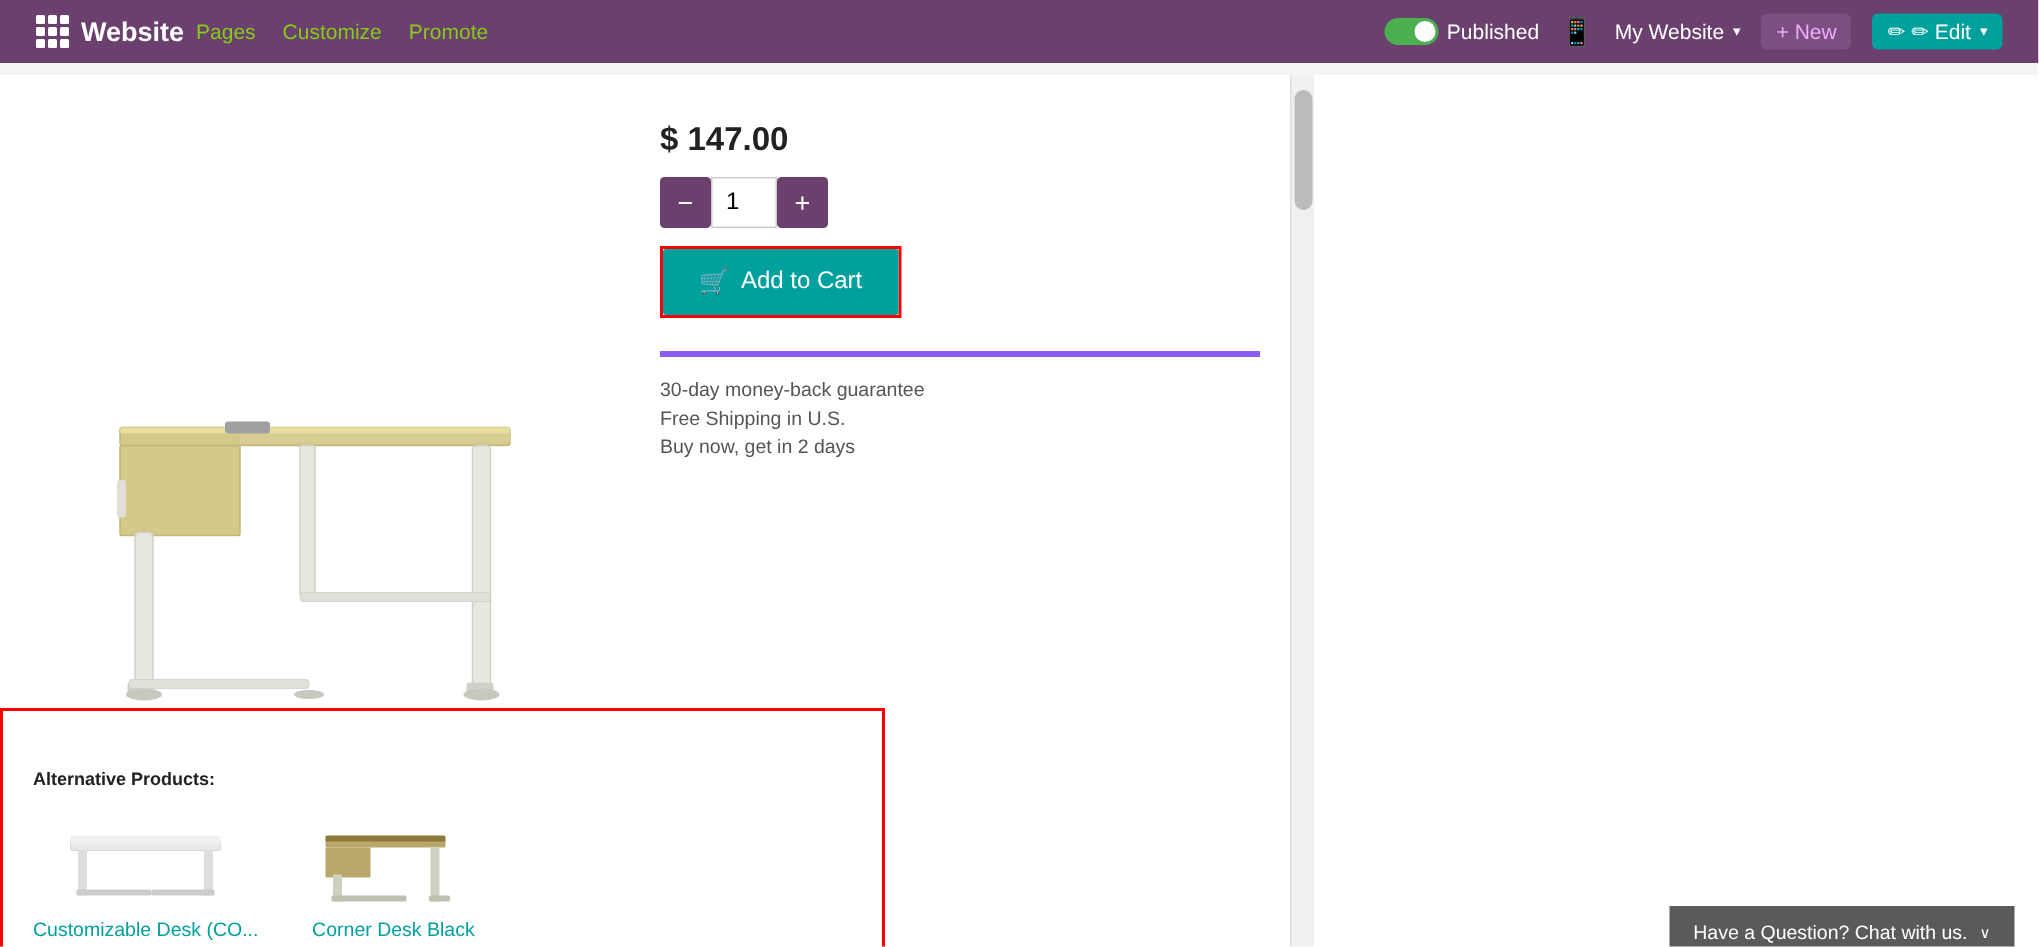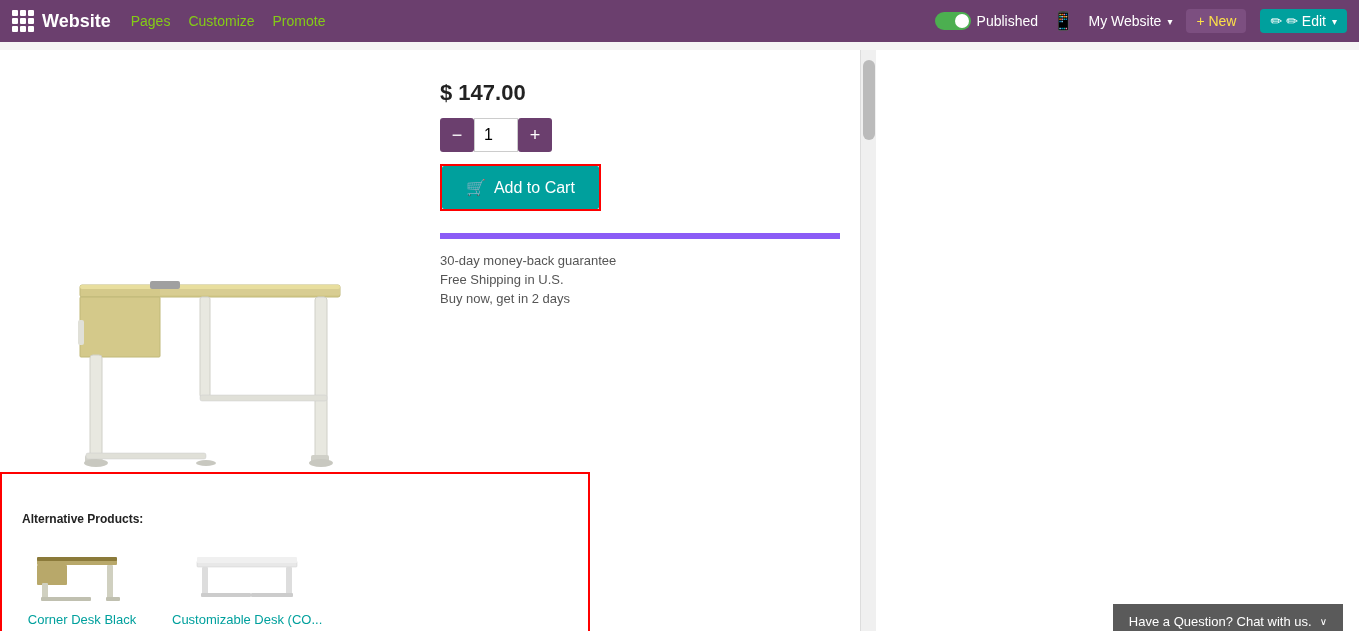--- a/index.html
+++ b/index.html
@@ -4,22 +4,22 @@
   <style>
     * { margin: 0; padding: 0; box-sizing: border-box; }
     body { font-family: Arial, sans-serif; width: 1359px; height: 631px; overflow: hidden; background: #fff; position: relative; }
 
     
     .navbar {
       background: #6b3f6e;
       height: 42px;
       display: flex;
       align-items: center;
-      padding: 0 12px;
-      gap: 20px;
+      padding: 0 24px;
+      gap: 8px;
       position: relative;
       z-index: 10;
     }
     .navbar-brand {
       display: flex;
       align-items: center;
       gap: 8px;
       color: #fff;
       font-size: 18px;
       font-weight: bold;
@@ -89,21 +89,21 @@
       gap: 4px;
       color: #fff;
       font-size: 14px;
       cursor: pointer;
     }
     .new-btn {
       display: flex;
       align-items: flex-start;
       gap: 4px;
       background: #7c4f80;
-      color: #fde047;
+      color: #f0abfc;
       font-size: 14px;
       padding: 4px 10px;
       border-radius: 4px;
       cursor: pointer;
     }
     .edit-btn {
       display: flex;
       align-items: center;
       gap: 4px;
       background: #00a09d;
@@ -200,21 +200,21 @@
       font-size: 16px;
       cursor: pointer;
       display: flex;
       align-items: center;
       gap: 8px;
       border-radius: 2px;
     }
 
     .guarantees {
       margin-top: 10px;
-      border-top: 6px solid #8b5cf6;
+      border-top: 4px solid #8b5cf6;
       padding-top: 14px;
     }
     .guarantee-item {
       font-size: 13px;
       color: #555;
       margin-bottom: 4px;
     }
 
     
     .scrollbar-area {
@@ -429,48 +429,48 @@
   </div>
 
   <div class="alternative-section">
     <div class="alternative-title">Alternative Products:</div>
     <div class="alternative-products">
 
       <div class="alt-product">
         <div class="alt-product-img">
 
           <svg width="110" height="65" viewBox="0 0 110 65" xmlns="http://www.w3.org/2000/svg">
+            <rect x="5" y="22" width="100" height="6" rx="1" fill="#e8e8e8" stroke="#ccc" stroke-width="0.5"></rect>
+            <rect x="10" y="28" width="6" height="30" rx="1" fill="#ddd"></rect>
+            <rect x="94" y="28" width="6" height="30" rx="1" fill="#ddd"></rect>
+            <rect x="9" y="54" width="50" height="4" rx="1" fill="#ccc"></rect>
+            <rect x="59" y="54" width="42" height="4" rx="1" fill="#ccc"></rect>
+
+            <rect x="5" y="18" width="100" height="6" rx="1" fill="#f0f0f0"></rect>
+          </svg>
+        </div>
+        <span class="alt-product-name">Customizable Desk (CO...</span>
+      </div>
+
+      <div class="alt-product">
+        <div class="alt-product-img">
+
+          <svg width="110" height="65" viewBox="0 0 110 65" xmlns="http://www.w3.org/2000/svg">
             <rect x="10" y="20" width="80" height="6" rx="1" fill="#b8a86a"></rect>
             <rect x="10" y="26" width="30" height="20" rx="1" fill="#b8a86a"></rect>
             <rect x="15" y="44" width="6" height="18" rx="1" fill="#d0d0c0"></rect>
             <rect x="80" y="26" width="6" height="36" rx="1" fill="#d0d0c0"></rect>
             <rect x="14" y="58" width="50" height="4" rx="1" fill="#c0c0b0"></rect>
             <rect x="79" y="58" width="14" height="4" rx="1" fill="#c0c0b0"></rect>
 
             <rect x="10" y="18" width="80" height="4" rx="1" fill="#8b7a3a"></rect>
           </svg>
         </div>
         <span class="alt-product-name">Corner Desk Black</span>
       </div>
-
-      <div class="alt-product">
-        <div class="alt-product-img">
-
-          <svg width="110" height="65" viewBox="0 0 110 65" xmlns="http://www.w3.org/2000/svg">
-            <rect x="5" y="22" width="100" height="6" rx="1" fill="#e8e8e8" stroke="#ccc" stroke-width="0.5"></rect>
-            <rect x="10" y="28" width="6" height="30" rx="1" fill="#ddd"></rect>
-            <rect x="94" y="28" width="6" height="30" rx="1" fill="#ddd"></rect>
-            <rect x="9" y="54" width="50" height="4" rx="1" fill="#ccc"></rect>
-            <rect x="59" y="54" width="42" height="4" rx="1" fill="#ccc"></rect>
-
-            <rect x="5" y="18" width="100" height="6" rx="1" fill="#f0f0f0"></rect>
-          </svg>
-        </div>
-        <span class="alt-product-name">Customizable Desk (CO...</span>
-      </div>
     </div>
   </div>
 
   <div class="chat-widget">
     <span>Have a Question? Chat with us.</span>
     <span class="chat-down-arrow">∨</span>
   </div>
 </div>
 
 </body></html>

